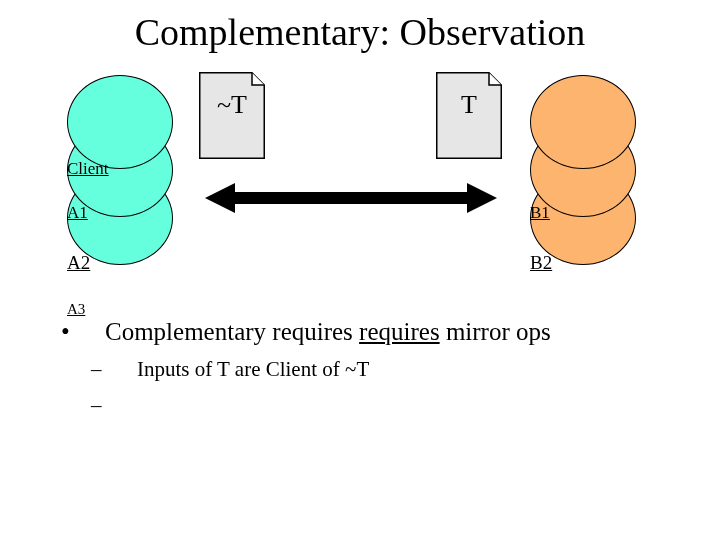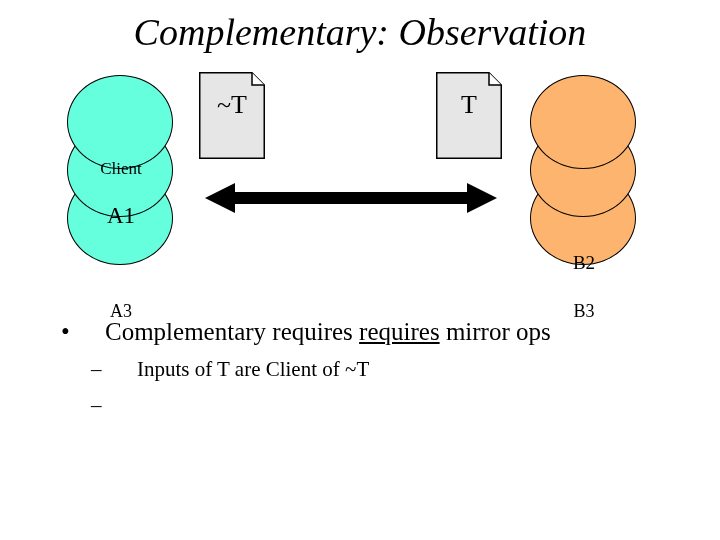--- a/index.html
+++ b/index.html
@@ -22,21 +22,20 @@
     position: absolute;
     left: 0;
     top: 10px;
     width: 720px;
     text-align: center;
     font-size: 38px;
     line-height: 44px;
     font-weight: normal;
     letter-spacing: 0px;
     white-space: nowrap;
-    font-style: italic;
   }
 
   
   .circle-stack {
     position: absolute;
     width: 108px;
     height: 190px;
   }
   .stack-client { left: 67px; top: 75px; }
   .stack-service { left: 530px; top: 75px; }
@@ -55,28 +54,29 @@
   .circle.c3 { top: 96px; z-index: 1; }
 
   .teal   { background: #66FFDD; }
   .orange { background: #FCB46E; }
 
   
   .stack-label {
     position: absolute;
     left: 0;
     width: 108px;
-    text-align: center;
+    text-align: left;
     z-index: 6;
     white-space: nowrap;
+    text-decoration: underline;
   }
   .label-head { top: 84px;  font-size: 17px; }
-  .label-1    { top: 128px; font-size: 23px; }
+  .label-1    { top: 128px; font-size: 17px; }
   .label-2    { top: 177px; font-size: 19px; }
-  .label-3    { top: 226px; font-size: 18px; }
+  .label-3    { top: 226px; font-size: 15px; }
 
   
   .doc {
     position: absolute;
     width: 66px;
     height: 87px;
   }
   .doc-left  { left: 199px; top: 72px; }
   .doc-right { left: 436px; top: 72px; }
   .doc svg { display: block; }
@@ -146,30 +146,31 @@
 
   <div id="slide-title">Complementary: Observation</div>
 
   <div class="circle-stack stack-client">
     <div class="circle c3 teal"></div>
     <div class="circle c2 teal"></div>
     <div class="circle c1 teal"></div>
 
     <div class="stack-label label-head">Client</div>
     <div class="stack-label label-1">A1</div>
+    <div class="stack-label label-2">A2</div>
     <div class="stack-label label-3">A3</div>
   </div>
 
   <div class="circle-stack stack-service">
     <div class="circle c3 orange"></div>
     <div class="circle c2 orange"></div>
     <div class="circle c1 orange"></div>
 
+    <div class="stack-label label-1">B1</div>
     <div class="stack-label label-2">B2</div>
-    <div class="stack-label label-3">B3</div>
   </div>
 
   <div class="doc doc-left">
     <svg width="66" height="87" viewBox="0 0 66 87">
       <path d="M0.75 0.75 L53 0.75 L65.25 13 L65.25 86.25 L0.75 86.25 Z" fill="#E6E6E6" stroke="#000000" stroke-width="1.5"></path>
       <path d="M53 0.75 L53 13 L65.25 13" fill="#FFFFFF" stroke="#000000" stroke-width="1.5"></path>
     </svg>
     <div class="doc-text">~T</div>
   </div>
 

